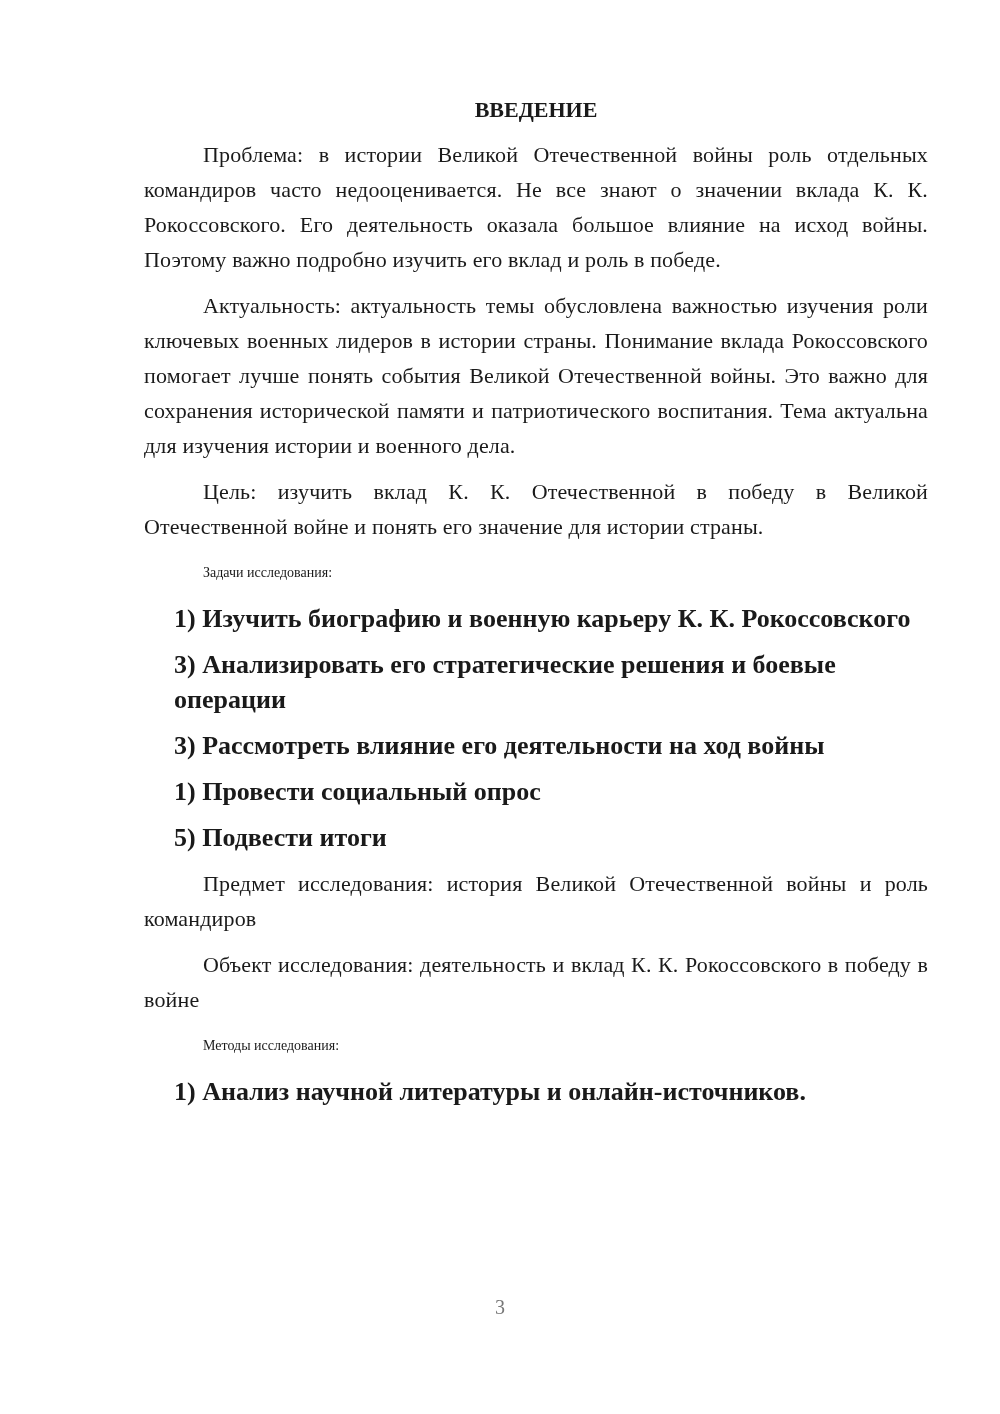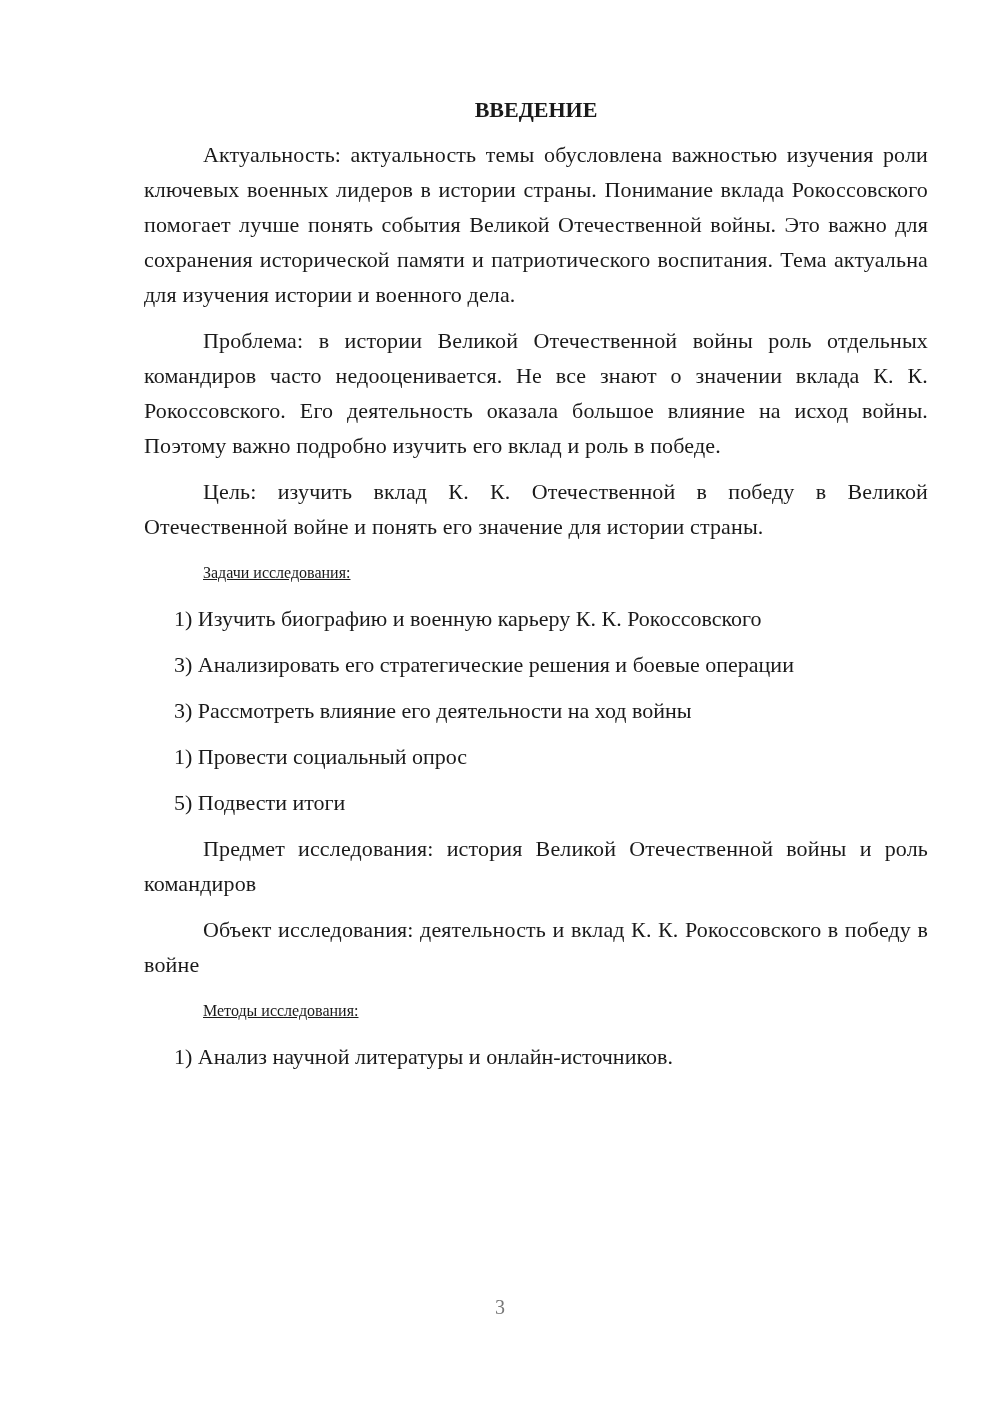--- a/index.html
+++ b/index.html
@@ -11,36 +11,36 @@
     }
     .content { position: absolute; left: 144px; top: 92px; width: 784px; }
     .title {
       text-align: center; font-weight: bold; font-size: 22px;
       line-height: 36px; margin: 0 0 9px 0; height: 36px;
     }
     .para {
       font-size: 22px; line-height: 35px; text-align: justify;
       text-indent: 59px; margin: 0 0 11px 0; letter-spacing: 0.15px;
     }
-    .label { font-size: 16px; line-height: 35px; text-indent: 59px; margin: 0 0 11px 0; text-decoration: underline; }
-    .item { font-size: 22px; line-height: 35px; padding-left: 30px; margin: 0 0 11px 0; }
+    .label { font-size: 14px; line-height: 35px; text-indent: 59px; margin: 0 0 11px 0; }
+    .item { font-size: 26px; line-height: 35px; padding-left: 30px; margin: 0 0 11px 0; font-weight: bold; }
     .page-number {
       position: absolute; left: 0; width: 1000px; top: 1296px;
       text-align: center; font-size: 20px; color: #777777;
     }
   </style>
 </head>
 <body>
 
 <div class="page">
   <div class="content">
     <div class="title">ВВЕДЕНИЕ</div>
 
+    <p class="para">Проблема: в истории Великой Отечественной войны роль отдельных командиров часто недооценивается. Не все знают о значении вклада К. К. Рокоссовского. Его деятельность оказала большое влияние на исход войны. Поэтому важно подробно изучить его вклад и роль в победе.</p>
     <p class="para">Актуальность: актуальность темы обусловлена важностью изучения роли ключевых военных лидеров в истории страны. Понимание вклада Рокоссовского помогает лучше понять события Великой Отечественной войны. Это важно для сохранения исторической памяти и патриотического воспитания. Тема актуальна для изучения истории и военного дела.</p>
-    <p class="para">Проблема: в истории Великой Отечественной войны роль отдельных командиров часто недооценивается. Не все знают о значении вклада К. К. Рокоссовского. Его деятельность оказала большое влияние на исход войны. Поэтому важно подробно изучить его вклад и роль в победе.</p>
     <p class="para">Цель: изучить вклад К. К. Отечественной в победу в Великой Отечественной войне и понять его значение для истории страны.</p>
 
     <p class="label">Задачи исследования:</p>
     <div>
       <p class="item">1) Изучить биографию и военную карьеру К. К. Рокоссовского</p>
       <p class="item">3) Анализировать его стратегические решения и боевые операции</p>
       <p class="item">3) Рассмотреть влияние его деятельности на ход войны</p>
       <p class="item">1) Провести социальный опрос</p>
       <p class="item">5) Подвести итоги</p>
     </div>

